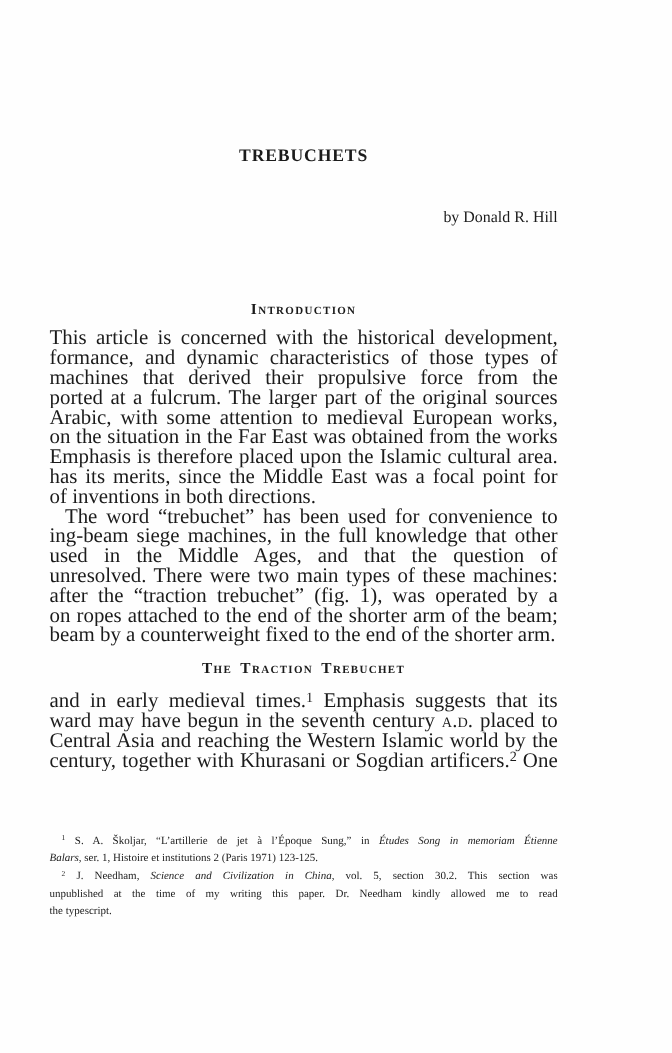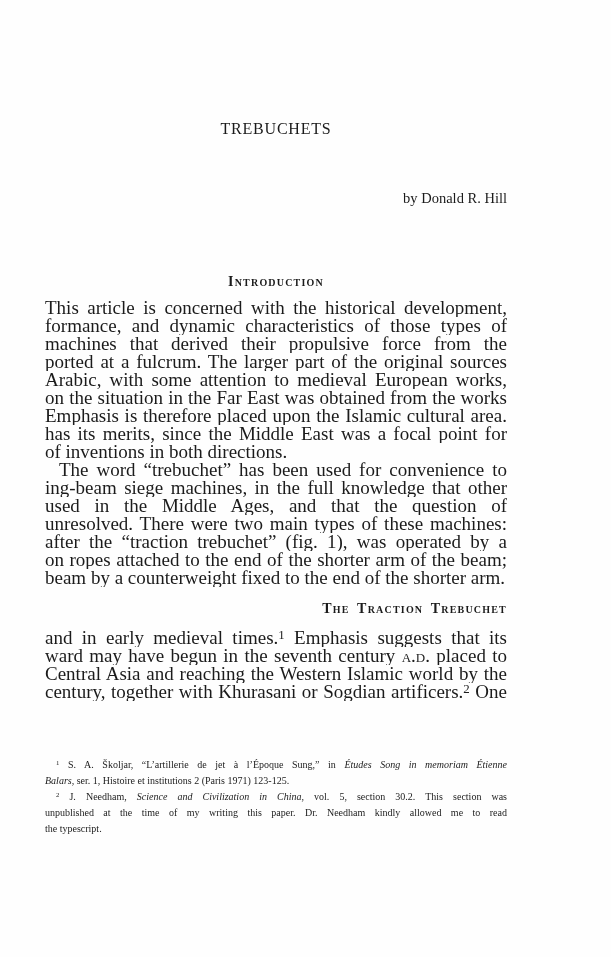--- a/index.html
+++ b/index.html
@@ -5,39 +5,39 @@
   html,body{margin:0;padding:0;background:#fdfdfd;}
   .page{
     position:relative;
     width:611px;height:957px;
     background:#fefefe;
     font-family:"Liberation Serif","DejaVu Serif",serif;
     color:#1b1b1b;
     overflow:hidden;
   }
   .title{
-    position:absolute;top:120px;left:45px;width:462px;
-    text-align:center;font-weight:normal;font-size:16px;letter-spacing:0.8px;
+    position:absolute;top:133px;left:45px;width:462px;
+    text-align:center;font-weight:bold;font-size:16px;letter-spacing:0.8px;
   }
   .byline{
     position:absolute;top:190px;left:45px;width:462px;
     text-align:right;font-size:14.5px;
   }
   .article{
     position:absolute;top:273px;left:45px;width:462px;
   }
   .footnotes{
     position:absolute;top:757px;left:45px;width:462px;
   }
   .section-heading{
     font-size:14px;font-weight:600;font-variant:small-caps;
     letter-spacing:1.2px;word-spacing:3px;text-align:center;
     line-height:18px;margin:0 0 8px 0;
   }
-  .section-heading.later{margin-top:13px;margin-bottom:11px;text-align:right;}
+  .section-heading.later{margin-top:13px;margin-bottom:11px;}
   .tline{
     text-align:justify;text-align-last:justify;
     overflow:hidden;white-space:normal;
   }
   .tline.last{text-align-last:left;}
   .body-line{height:18px;line-height:18px;font-size:19px;}
   .fn-line{height:16px;line-height:16px;font-size:10px;}
   .it{font-style:italic;}
   .sc{font-variant:small-caps;}
   .sup{font-size:0.68em;position:relative;top:-0.38em;}

